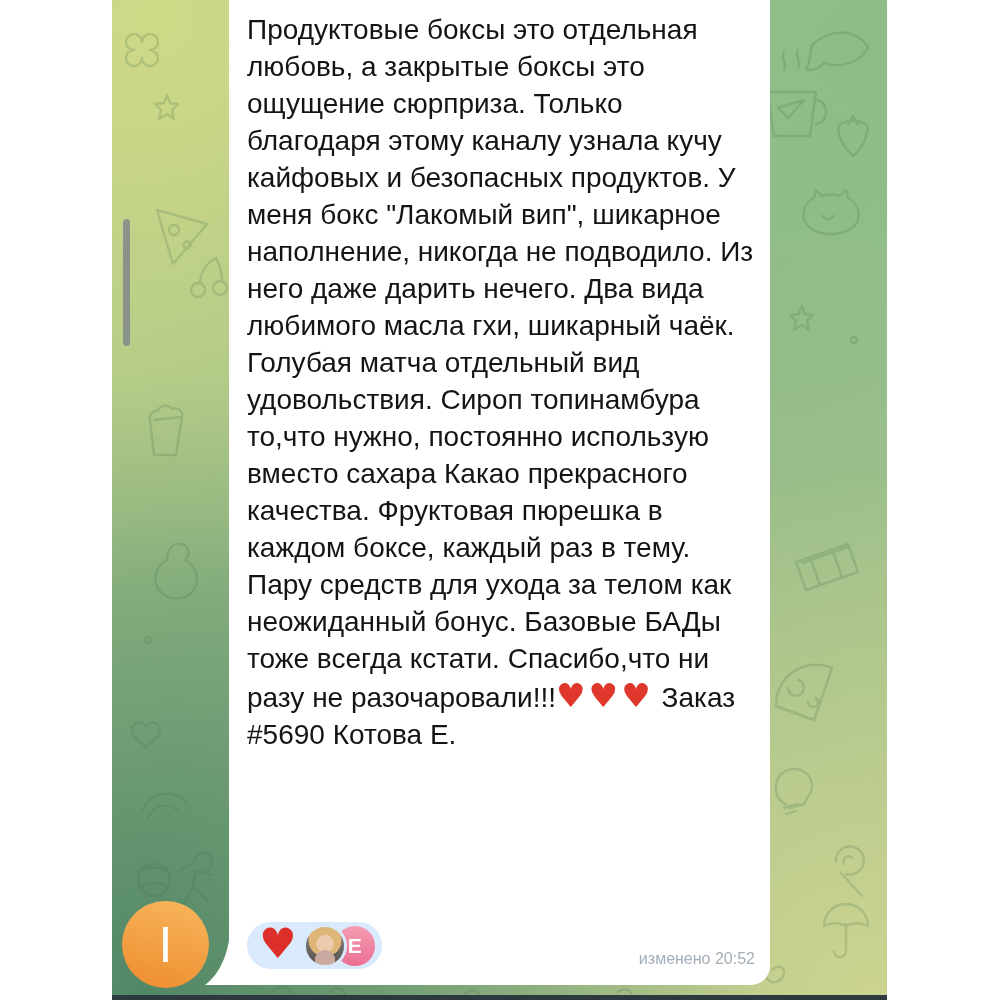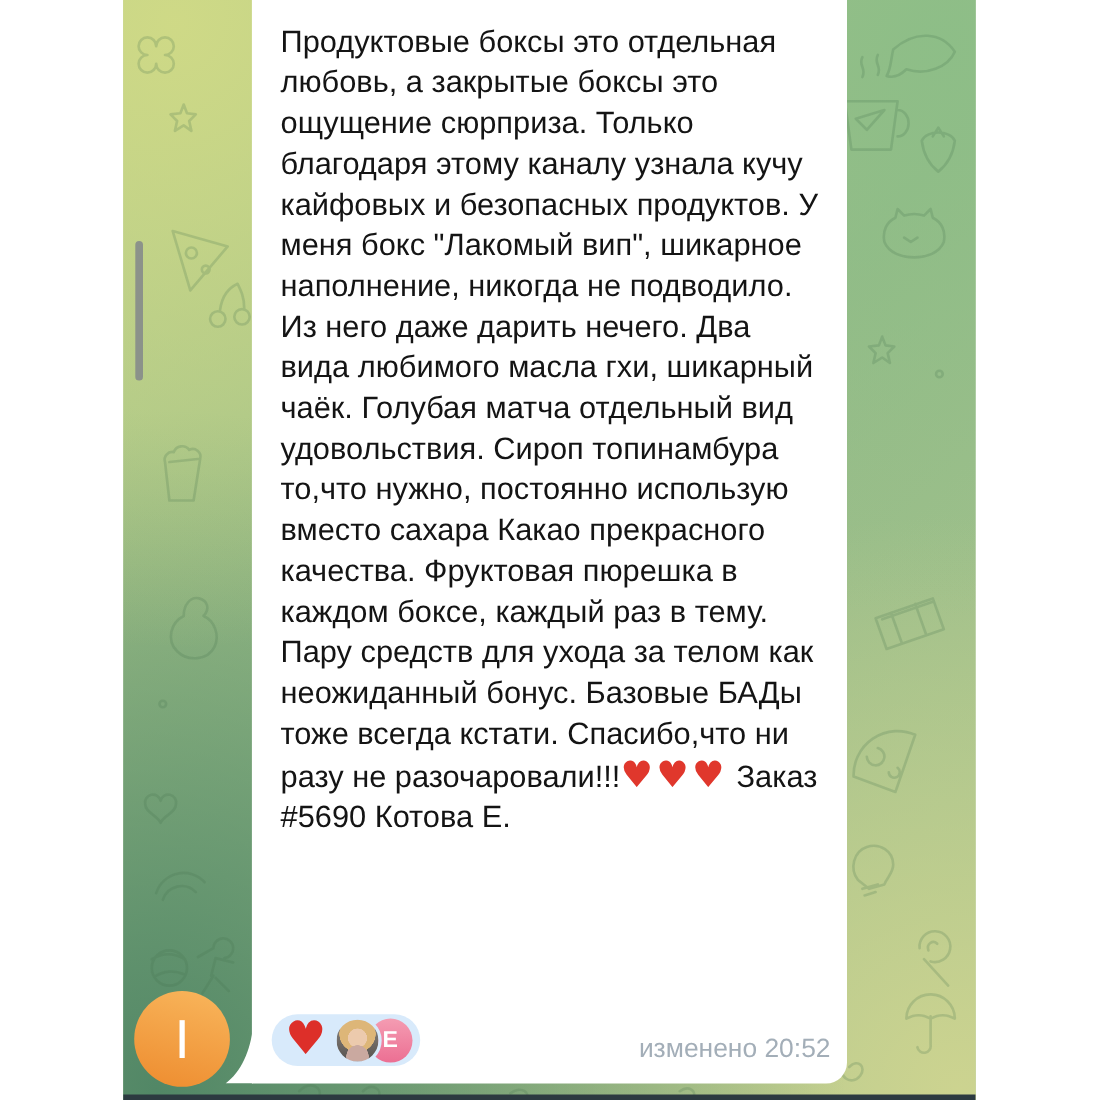--- a/index.html
+++ b/index.html
@@ -31,21 +31,21 @@
   
   .bubble{
     position:absolute;left:117px;top:0;width:541px;height:985px;
     background:#ffffff;border-radius:0 0 19px 0;
     display:flex;flex-direction:column;justify-content:space-between;
     box-sizing:border-box;
   }
   .bubble-tail{position:absolute;left:-24px;bottom:0;width:25px;height:52px;}
 
   .msg-text{
-    margin:8px;padding:11px 12px 0 18px;
+    margin:0;padding:11px 12px 0 18px;
     font-size:28px;line-height:37px;color:#141414;
     letter-spacing:0;word-break:normal;
   }
   .hearts{
     font-family:"DejaVu Sans",sans-serif;
     color:#e0372c;font-size:33px;line-height:37px;letter-spacing:3px;
   }
 
   .bubble-footer{
     display:flex;justify-content:space-between;align-items:flex-end;
@@ -68,21 +68,21 @@
       radial-gradient(circle at 50% 44%, #eccaad 0 30%, rgba(0,0,0,0) 31%),
       radial-gradient(circle at 50% 34%, #ddb678 0 52%, rgba(0,0,0,0) 53%),
       linear-gradient(180deg,#8d8883 0%,#56514d 100%);
   }
   .avatar-initial{
     width:40px;height:40px;border-radius:50%;margin-left:-12px;z-index:1;
     background:linear-gradient(180deg,#f49cb2 0%,#ec6f93 100%);
     color:#ffffff;display:flex;align-items:center;justify-content:center;
     font-size:21px;font-weight:bold;
   }
-  .meta{color:#a3aeb8;font-size:24px;padding-bottom:1px;white-space:nowrap;}
+  .meta{color:#a3aeb8;font-size:16px;padding-bottom:1px;white-space:nowrap;}
 
   .sender-avatar{
     position:absolute;left:10px;top:901px;width:87px;height:87px;border-radius:50%;
     background:linear-gradient(195deg,#f8b45a 5%,#ee8e31 95%);
     color:#ffffff;display:flex;align-items:center;justify-content:center;
     font-size:50px;font-weight:400;
   }
   .bottom-bar{position:absolute;left:0;bottom:0;width:775px;height:5px;background:#2c3a40;}
 </style>
 </head>

